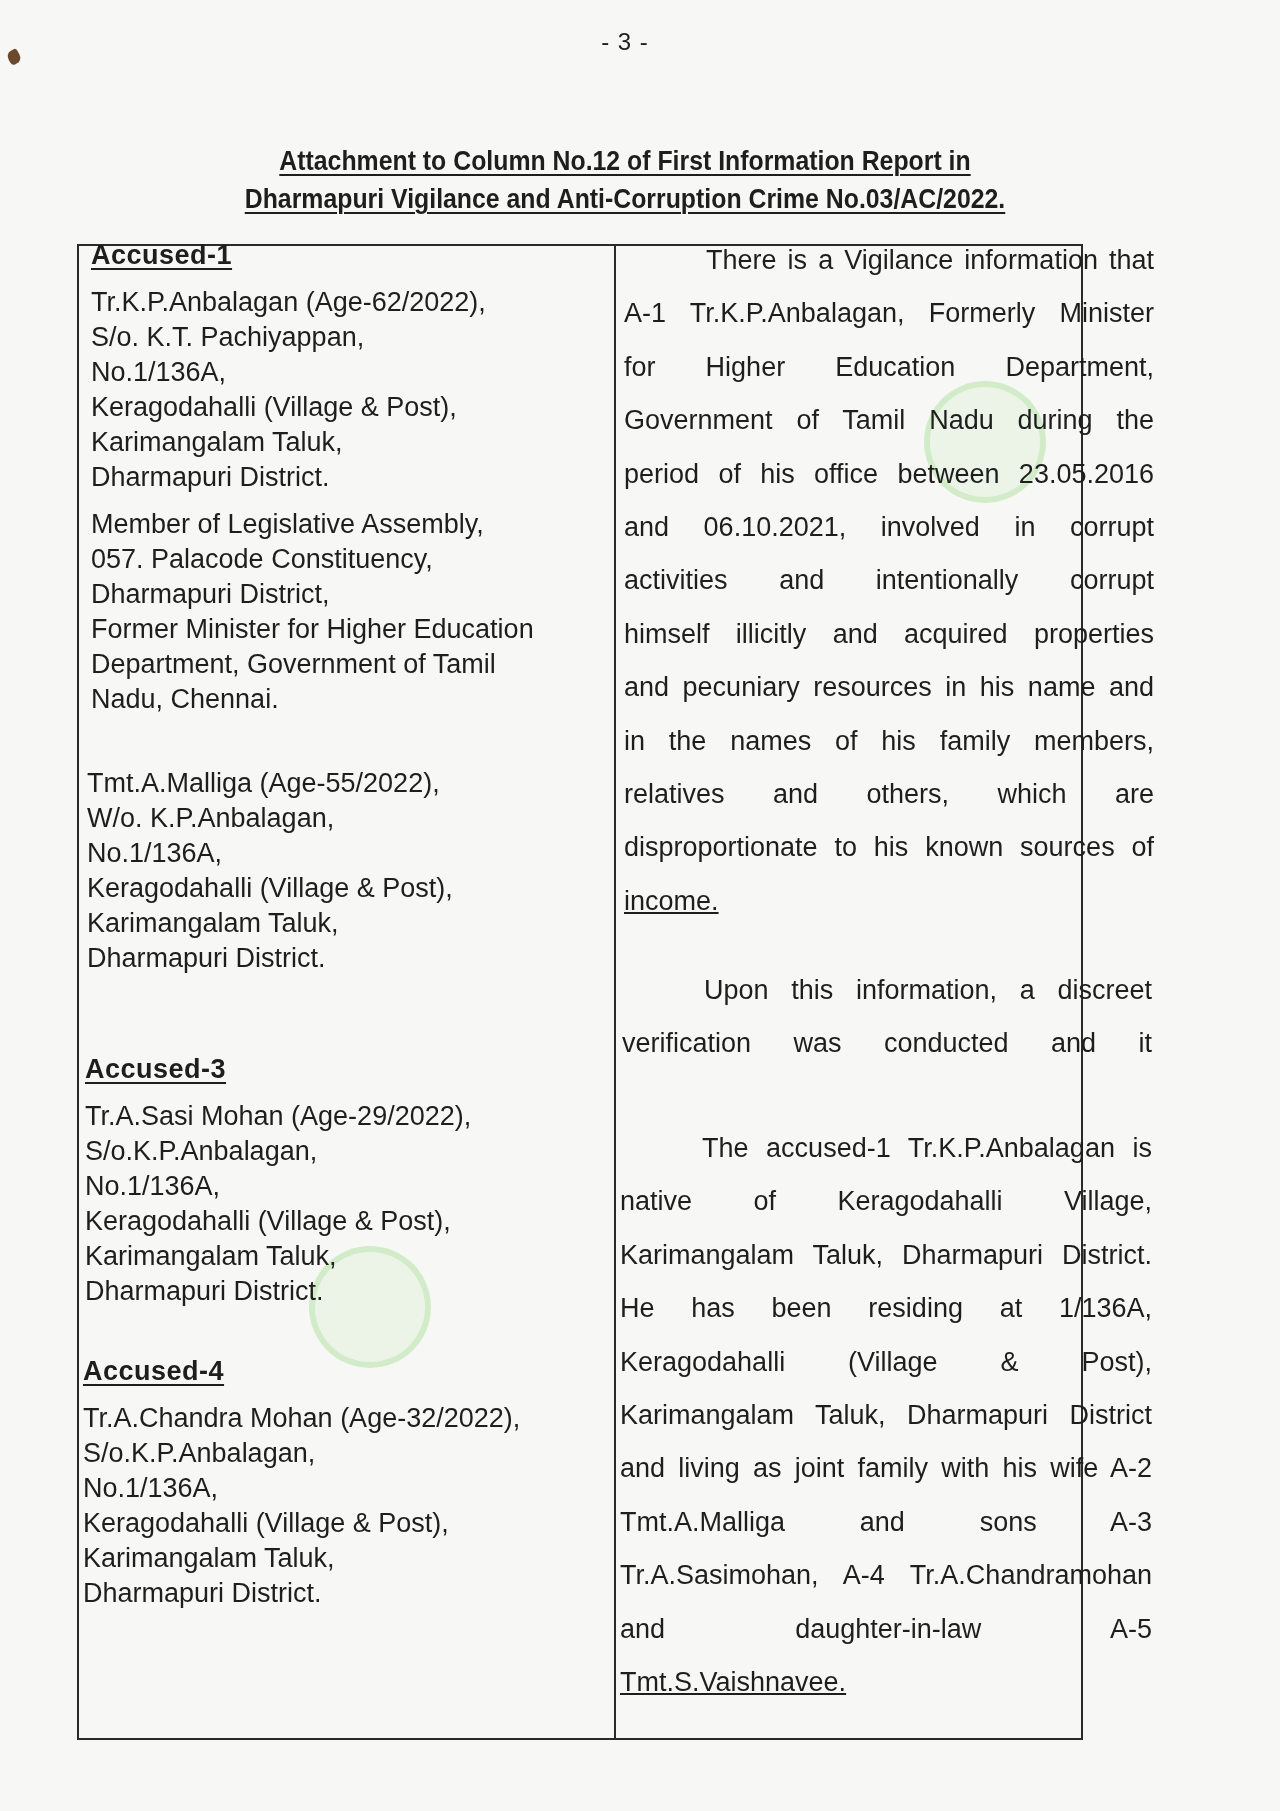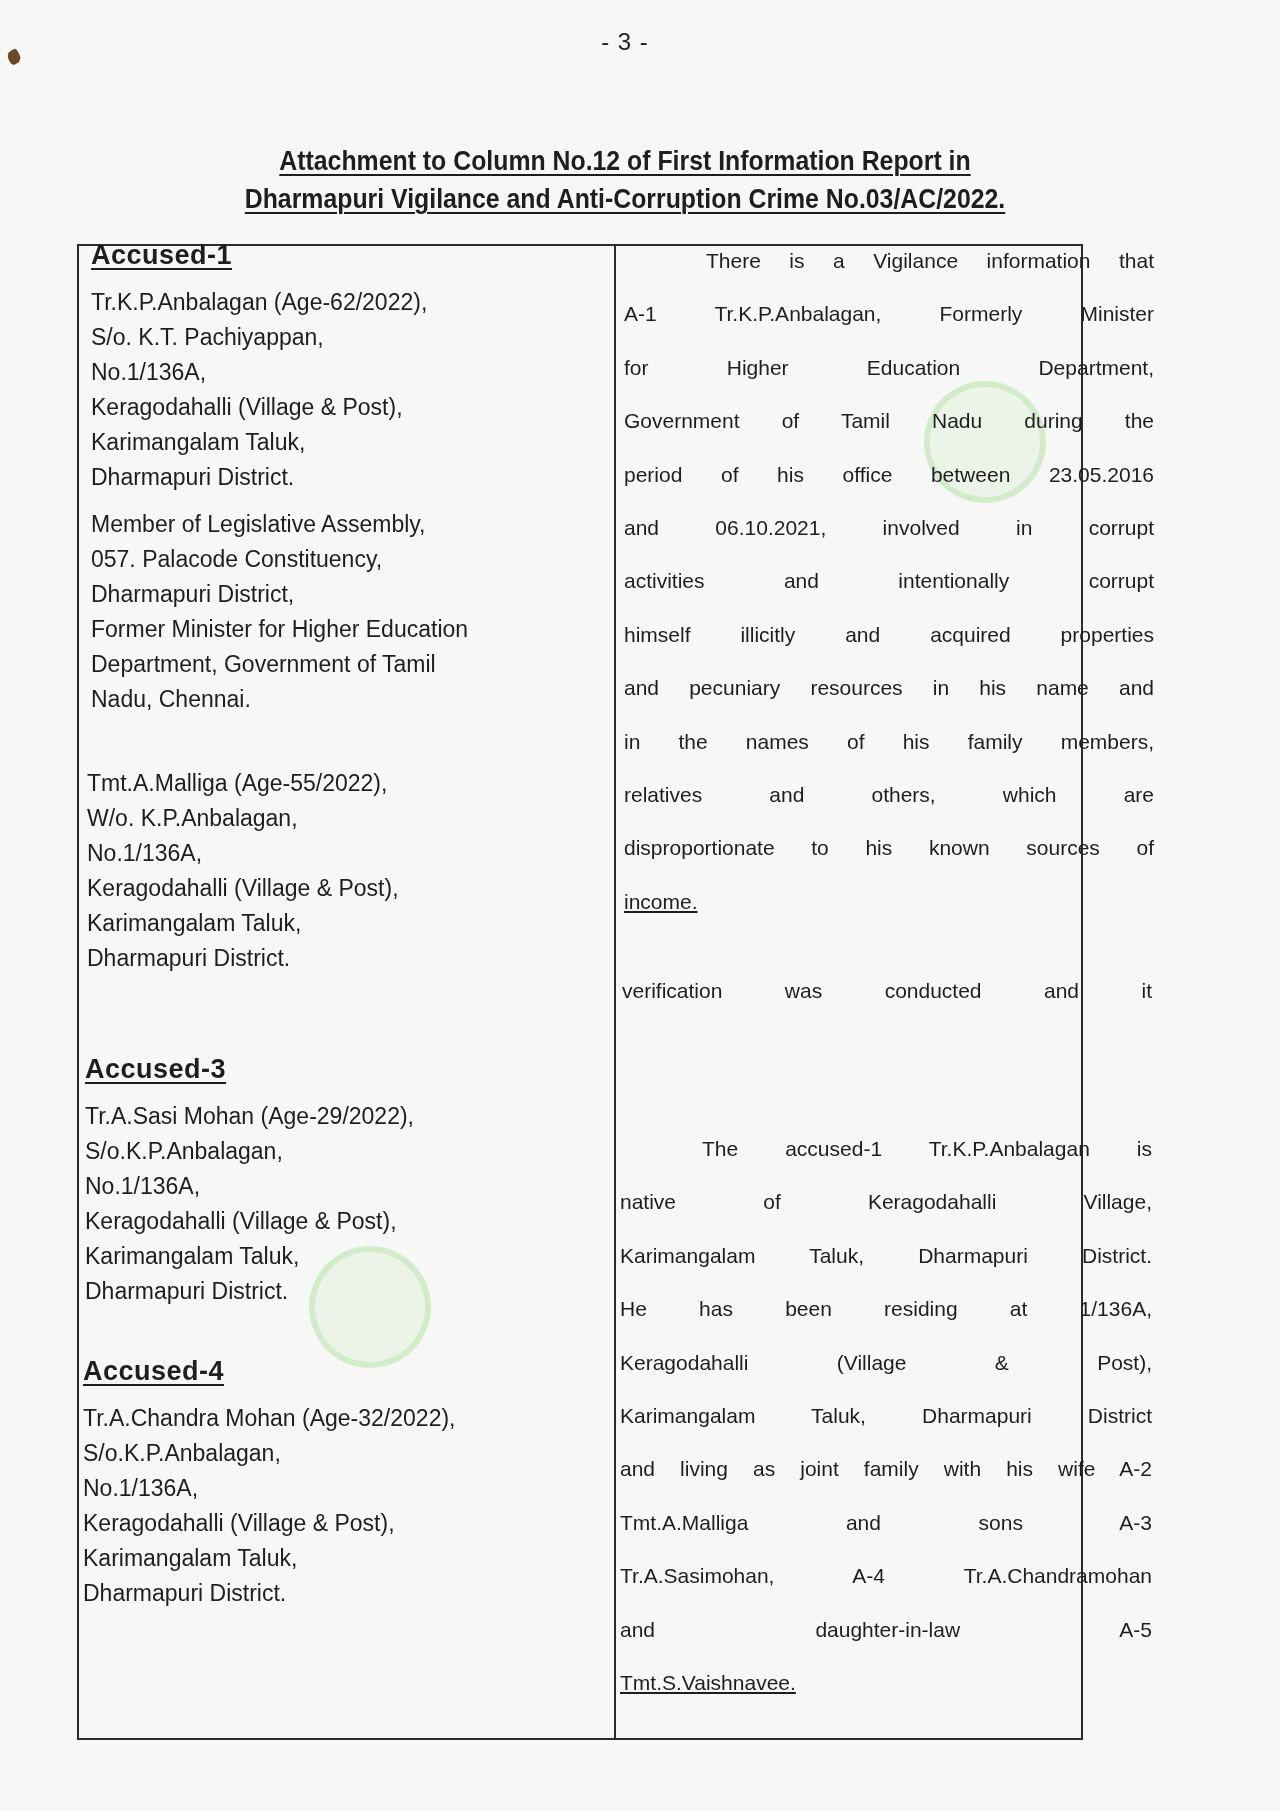--- a/index.html
+++ b/index.html
@@ -28,23 +28,23 @@
   }
   .divider { position: absolute; left: 535px; top: 0; bottom: 0; border-left: 2px solid #2a2a2a; }
   .left-col { position: absolute; left: 0; top: 0; width: 535px; }
   .right-col { position: absolute; left: 545px; top: 0; width: 540px; }
   .accused-block { position: absolute; left: 10px; width: 520px; }
   .accused-title {
     font-size: 27px; font-weight: bold; text-decoration: underline;
     text-decoration-thickness: 2px; text-underline-offset: 4px; margin-bottom: 14px;
     letter-spacing: 0.5px;
   }
-  .line { font-size: 23px; line-height: 35px; white-space: nowrap; }
+  .line { font-size: 27px; line-height: 35px; white-space: nowrap; }
   .gap { height: 12px; }
-  .para { font-size: 21px; line-height: 53.4px; text-align: justify; text-align-last: left; }
+  .para { font-size: 27px; line-height: 53.4px; text-align: justify; text-align-last: left; }
   .jline { display: block; text-align: justify; text-align-last: justify; height: 53.4px; }
   .jline.last { text-align-last: left; text-decoration: underline; }
   .stamp {
     position: absolute; border-radius: 50%; border: 6px solid rgba(120, 210, 90, 0.22);
     background: rgba(150, 230, 120, 0.10);
   }
 </style>
 </head>
 <body>
 
@@ -120,20 +120,21 @@
       <span class="jline">activities and intentionally corrupt</span>
       <span class="jline">himself illicitly and acquired properties</span>
       <span class="jline">and pecuniary resources in his name and</span>
       <span class="jline">in the names of his family members,</span>
       <span class="jline">relatives and others, which are</span>
       <span class="jline">disproportionate to his known sources of</span>
       <span class="jline last">income.</span>
     </div>
 
     <div class="para" style="position:absolute; top:718px; left:-2px; width:530px;">
+      <span class="jline" style="padding-left:82px; box-sizing:border-box;">Upon this information, a discreet</span>
       <span class="jline">verification was conducted and it</span>
     </div>
 
     <div class="para" style="position:absolute; top:876px; left:-4px; width:532px;">
       <span class="jline" style="padding-left:82px; box-sizing:border-box;">The accused-1 Tr.K.P.Anbalagan is</span>
       <span class="jline">native of Keragodahalli Village,</span>
       <span class="jline">Karimangalam Taluk, Dharmapuri District.</span>
       <span class="jline">He has been residing at 1/136A,</span>
       <span class="jline">Keragodahalli (Village &amp; Post),</span>
       <span class="jline">Karimangalam Taluk, Dharmapuri District</span>

